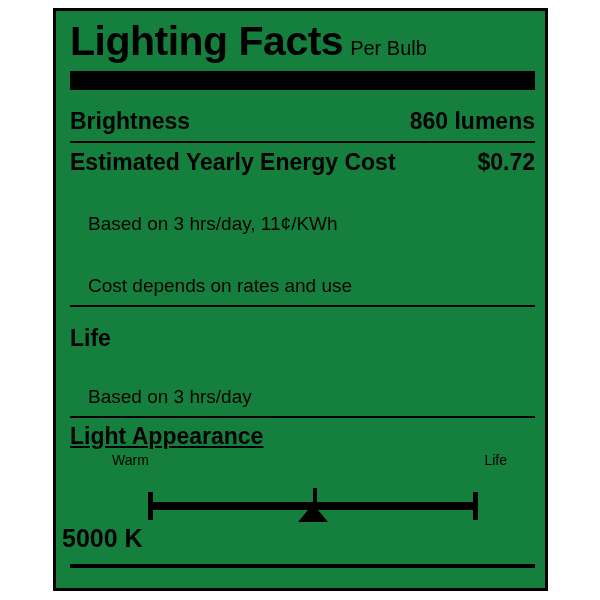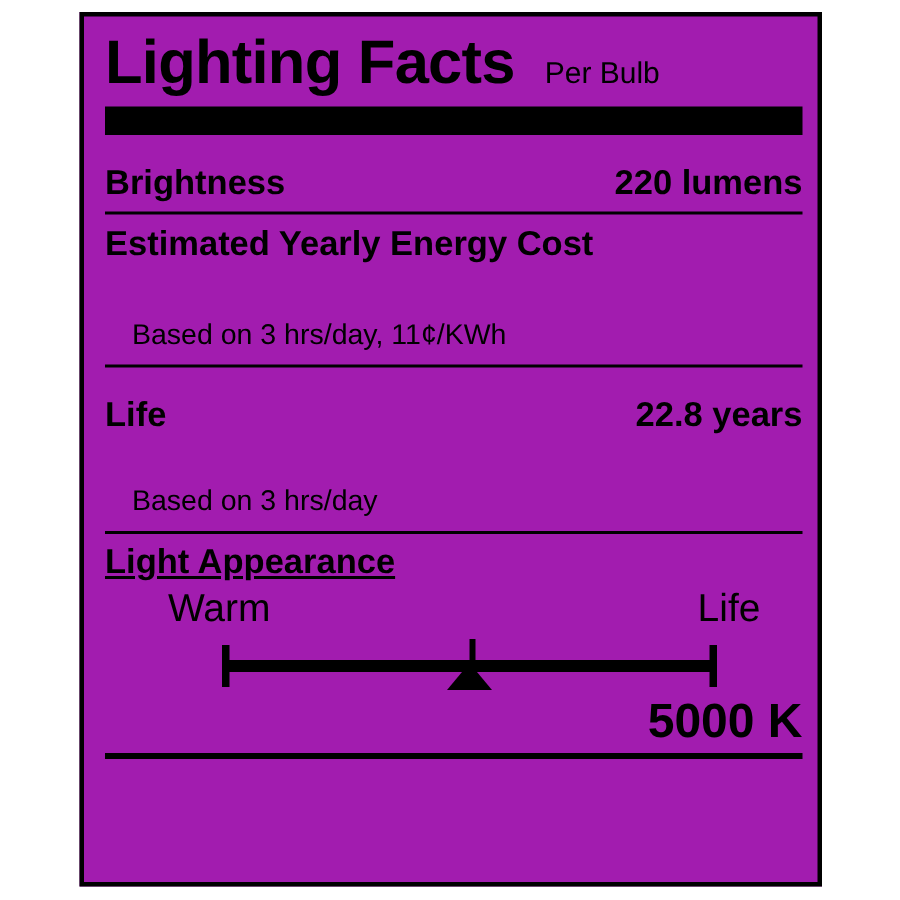--- a/index.html
+++ b/index.html
@@ -16,21 +16,21 @@
   }
 
   .label-wrap {
     position: absolute;
     left: 53px;
     top: 8px;
     width: 495px;
     height: 583px;
     border: 3px solid #000000;
     box-sizing: border-box;
-    background: #a21caf;
+    background: #15803d;
   }
 
   .inner {
     position: absolute;
     left: 14px;
     top: 8px;
     width: 465px;
   }
 
   
@@ -41,21 +41,21 @@
   }
   .title-main {
     font-size: 41px;
     font-weight: bold;
     letter-spacing: -0.5px;
     line-height: 44px;
   }
   .title-sub {
     font-size: 20px;
     font-weight: normal;
-    margin-left: 20px;
+    margin-left: 7px;
     line-height: 22px;
     text-align: center;
   }
 
   
   .black-bar {
     height: 17px;
     background: #000000;
     margin-top: 4px;
     margin-bottom: 0px;
@@ -114,21 +114,21 @@
     text-decoration: underline;
   }
   .scale-block {
     position: relative;
     width: 465px;
     height: 112px;
   }
   .scale-ends {
     display: flex;
     justify-content: space-between;
-    font-size: 26px;
+    font-size: 14px;
     padding: 0 28px 0 42px;
     box-sizing: border-box;
   }
   .scale-bar {
     position: absolute;
     left: 78px;
     top: 50px;
     width: 330px;
     height: 8px;
     background: #000000;
@@ -163,24 +163,24 @@
     top: 52px;
     width: 0;
     height: 0;
     border-left: 15px solid transparent;
     border-right: 15px solid transparent;
     border-bottom: 18px solid #000000;
   }
   .kelvin {
     position: absolute;
     top: 72px;
-    left: 0;
-    width: 465px;
-    text-align: right;
-    font-size: 32px;
+    left: 16px;
+    width: 465px;
+    text-align: left;
+    font-size: 25px;
     font-weight: bold;
   }
   
   .kelvin-inner {
     display: inline-block;
     margin-left: -24px;
   }
 </style>
 </head>
 <body>
@@ -191,33 +191,34 @@
     <div class="title-row">
       <span class="title-main">Lighting Facts</span>
       <span class="title-sub">Per Bulb</span>
     </div>
 
     <div class="black-bar"></div>
 
     <div class="rule"></div>
     <div class="row">
       <span class="row-key">Brightness</span>
-      <span class="row-val">220 lumens</span>
+      <span class="row-val">860 lumens</span>
     </div>
 
     <div class="rule"></div>
     <div class="cost-row">
       <span class="row-key">Estimated Yearly Energy Cost</span>
+      <span class="row-val">$0.72</span>
     </div>
     <div class="subline">Based on 3 hrs/day, 11¢/KWh</div>
+    <div class="subline">Cost depends on rates and use</div>
 
     <div class="rule"></div>
     <div class="row row-tight">
       <span class="row-key">Life</span>
-      <span class="row-val">22.8 years</span>
     </div>
     <div class="subline">Based on 3 hrs/day</div>
 
     <div class="rule"></div>
     <div class="appearance-title">Light Appearance</div>
     <div class="scale-block">
       <div class="scale-ends">
         <span>Warm</span>
         <span>Life</span>
       </div>

